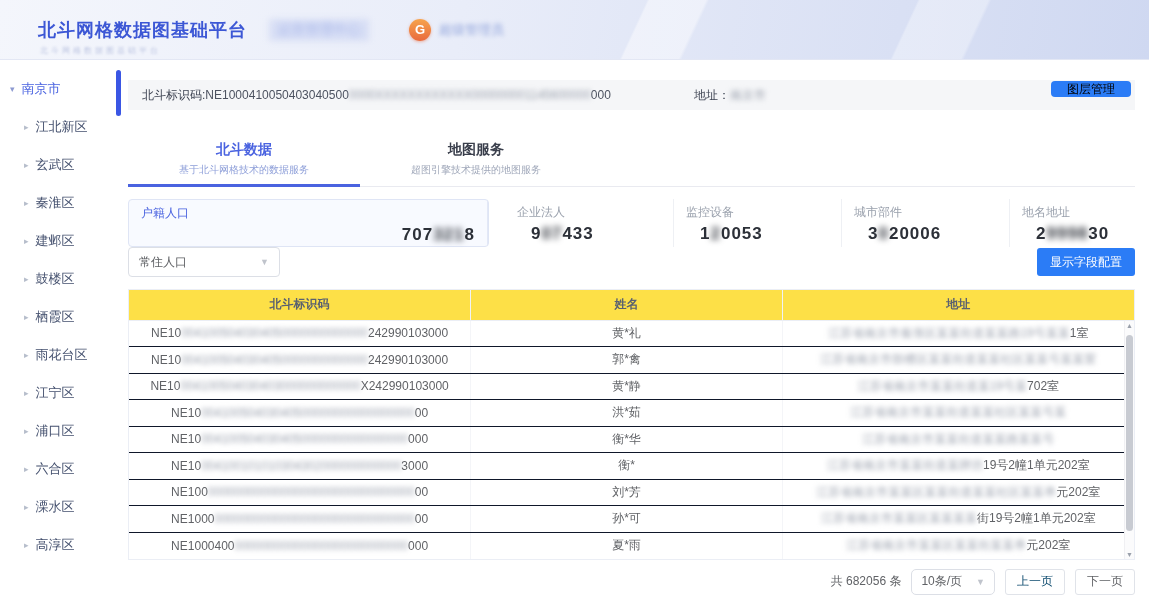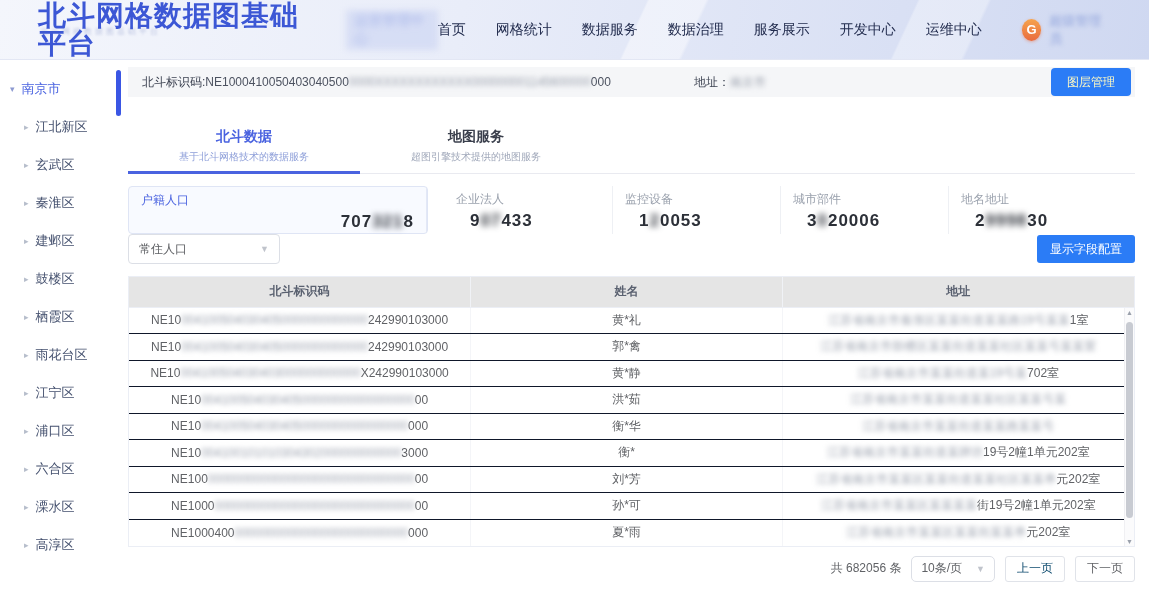--- a/index.html
+++ b/index.html
@@ -8,21 +8,21 @@
 
   
   .header { height:60px; position:relative; display:flex; align-items:center;
     background:linear-gradient(100deg,#f4f6fc 0%,#e9edf9 40%,#d9e0f4 78%,#cfd8f1 100%);
     border-bottom:1px solid #e3e7f4; }
   .header::before { content:""; position:absolute; inset:0;
     background:linear-gradient(115deg,transparent 55%,rgba(255,255,255,.45) 55.2%,rgba(255,255,255,.45) 60%,transparent 60.3%),
                linear-gradient(115deg,transparent 78%,rgba(255,255,255,.35) 78.2%,rgba(255,255,255,.35) 84%,transparent 84.3%);
     pointer-events:none; }
   .logo-wrap { margin-left:38px; position:relative; }
-  .logo { font-size:28px; font-weight:bold; color:#3c57d5; letter-spacing:1px; line-height:1; }
+  .logo { font-size:18px; font-weight:bold; color:#3c57d5; letter-spacing:1px; line-height:1; }
   .logo-ghost { position:absolute; left:2px; top:24px; font-size:8px; color:#5a6db0;
     opacity:.35; filter:blur(1px); letter-spacing:3px; white-space:nowrap; }
   .watermark { margin-left:22px; font-size:14px; color:#a6b5e8; filter:blur(3px);
     background:rgba(190,202,240,.45); border-radius:3px; padding:2px 8px; }
   .nav { margin-left:auto; display:flex; gap:30px; font-size:14px; color:#222c4e; z-index:1; }
   .nav-item { cursor:pointer; white-space:nowrap; }
   .badge { display:flex; align-items:center; margin:0 42px 0 40px; z-index:1; }
   .badge-g { width:22px; height:22px; border-radius:50%; color:#fff; font-size:13px; font-weight:bold;
     background:linear-gradient(180deg,#f6a44d 0%,#e96a3d 100%);
     display:flex; align-items:center; justify-content:center;
@@ -33,44 +33,44 @@
   .layout { display:flex; height:550px; }
   .sidebar { width:122px; position:relative; padding-top:10px; flex:none; }
   .tree-item { height:38px; display:flex; align-items:center; font-size:13px;
     color:#44506e; padding-left:24px; cursor:pointer; white-space:nowrap; }
   .tree-item .caret { color:#b6bdcb; font-size:9px; margin-right:7px; }
   .tree-item.city { padding-left:10px; color:#4a63e0; }
   .tree-item.city .caret { color:#8d9ad1; }
   .side-thumb { position:absolute; right:1px; top:10px; width:5px; height:46px;
     background:#3a56e4; border-radius:3px; }
 
-  .main { flex:1; padding:7px 14px 0 6px; min-width:0; }
+  .main { flex:1; padding:20px 14px 0 6px; min-width:0; }
 
   
   .infobar { height:30px; background:#f5f6f8; display:flex; align-items:center;
     font-size:12px; color:#4c5260; padding:0 6px 0 14px; position:relative; }
   .infobar .lbl { color:#3d4352; }
   .bl { filter:blur(2.5px); color:#9aa0ad; }
   .addr-group { position:absolute; left:566px; display:flex; align-items:center; }
-  .layer-btn { position:absolute; right:4px; top:1px; height:28px; padding:0 16px;
-    background:#2b7cf6; color:#fef9c3; font-size:12px; border:none; border-radius:4px; cursor:pointer; }
+  .layer-btn { position:absolute; right:4px; top:1px; height:16px; padding:0 16px;
+    background:#2b7cf6; color:#000000; font-size:12px; border:none; border-radius:4px; cursor:pointer; }
 
   
   .tabs { display:flex; border-bottom:1px solid #e9eaf0; margin-top:24px; }
   .tab { width:232px; text-align:center; padding:7px 0 9px; position:relative; cursor:pointer; }
   .tab-title { font-size:14px; font-weight:600; color:#3a3f4c; }
   .tab-sub { font-size:10px; color:#a0a8ba; margin-top:4px; }
   .tab.active .tab-title { color:#4a63e0; }
   .tab.active .tab-sub { color:#8e9fd9; }
   .tab.active::after { content:""; position:absolute; left:0; right:0; bottom:-1px;
     height:3px; background:#4a63e0; }
 
   
   .stats { display:flex; margin-top:12px; height:48px; align-items:stretch; }
-  .stats-box { display:flex; width:300px; border:1px solid #dfe5f5; background:#f8faff;
+  .stats-box { display:flex; width:361px; border:1px solid #dfe5f5; background:#f8faff;
     border-radius:4px; flex:none; }
   .stat-cell { flex:1; padding:5px 12px 4px; display:flex; flex-direction:column; }
   .stats-box .stat-cell:first-child { border-right:1px solid #e3e8f6; }
   .stat-label { font-size:12px; white-space:nowrap; }
   .stats-box .stat-label { color:#4a63e0; }
   .stat-value { font-size:17px; font-weight:bold; color:#2c3038; text-align:right;
     margin-top:3px; white-space:nowrap; letter-spacing:1px; }
   .blv { filter:blur(3px); }
   .stat-plain { width:168px; padding:5px 12px 4px; display:flex; flex-direction:column; flex:none; }
   .stat-plain .stat-label { color:#9aa1ad; }
@@ -84,21 +84,21 @@
     background:#fff; display:flex; align-items:center; padding:0 10px;
     font-size:12px; color:#606266; cursor:pointer; }
   .select .chev { margin-left:auto; color:#c0c4cc; font-size:9px; }
   .config-btn { margin-left:auto; height:28px; padding:0 13px; background:#2b7cf6;
     color:#fff; font-size:12px; border:none; border-radius:3px; cursor:pointer; }
 
   
   .table-wrap { margin-top:12px; border:1px solid #ebeef5; position:relative; }
   table { width:100%; border-collapse:collapse; table-layout:fixed; }
   col.c1 { width:34%; } col.c2 { width:31%; } col.c3 { width:35%; }
-  th { height:30px; background:#e5e5e5; font-size:12px; font-weight:600; color:#5a6170;
+  th { height:30px; background:#fde047; font-size:12px; font-weight:600; color:#5a6170;
     border-bottom:1px solid #ebeef5; border-right:1px solid #f0f2f6; }
   th:last-child { border-right:none; }
   td { height:26.5px; text-align:center; font-size:12px; color:#606266;
     border-bottom:1px solid #0f172a; border-right:1px solid #f4f5f8;
     white-space:nowrap; overflow:hidden; }
   td:last-child { border-right:none; }
   tr:last-child td { border-bottom:none; }
   .tscroll { position:absolute; top:31px; right:0; bottom:0; width:10px;
     background:#fbfbfc; border-left:1px solid #f0f0f3; }
   .tscroll .arrow { position:absolute; left:0; right:0; text-align:center;
@@ -119,29 +119,20 @@
 </style>
 </head>
 <body>
 
 <div class="header">
   <div class="logo-wrap">
     <div class="logo">北斗网格数据图基础平台</div>
     <div class="logo-ghost">北斗网格数据图基础平台</div>
   </div>
   <div class="watermark">运营管理中心</div>
-  <div class="nav">
-    <div class="nav-item">首页</div>
-    <div class="nav-item">网格统计</div>
-    <div class="nav-item">数据服务</div>
-    <div class="nav-item">数据治理</div>
-    <div class="nav-item">服务展示</div>
-    <div class="nav-item">开发中心</div>
-    <div class="nav-item">运维中心</div>
-  </div>
   <div class="badge">
     <div class="badge-g">G</div>
     <div class="badge-label">超级管理员</div>
   </div>
 </div>
 
 <div class="layout">
 
   <div class="sidebar">
     <div class="tree-item city">

